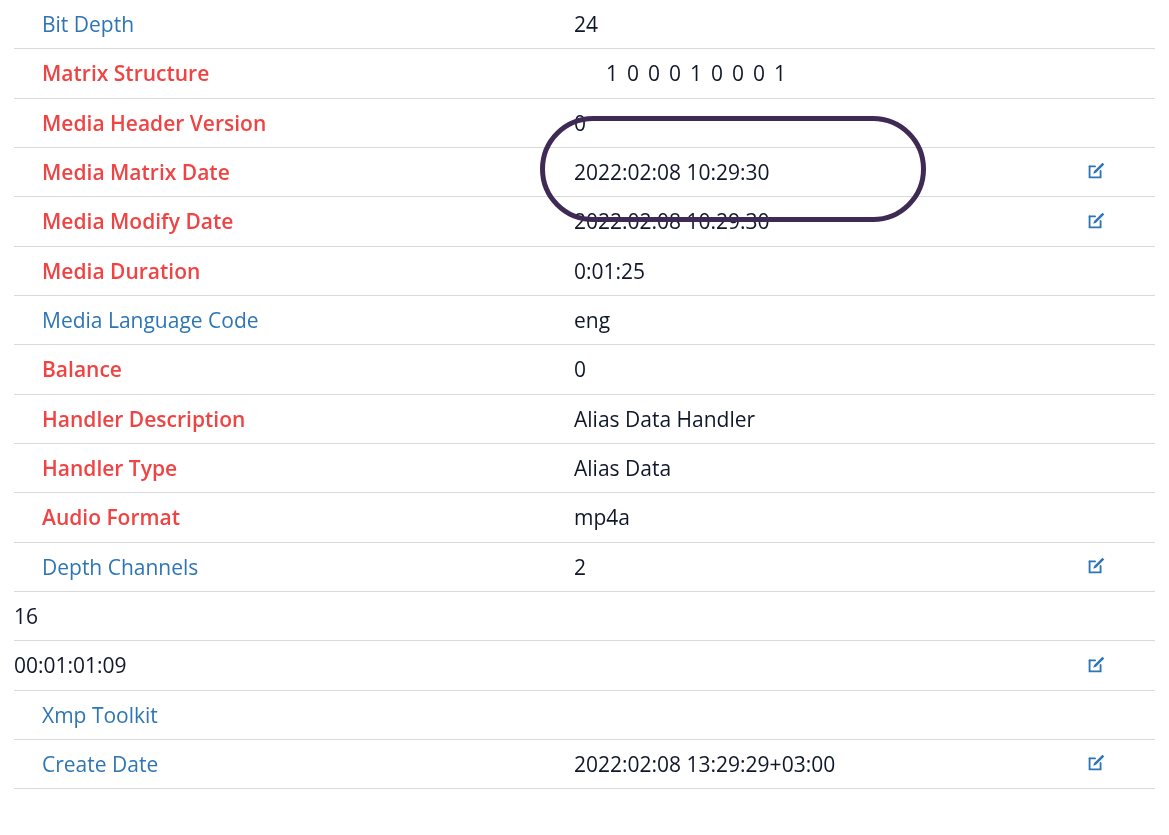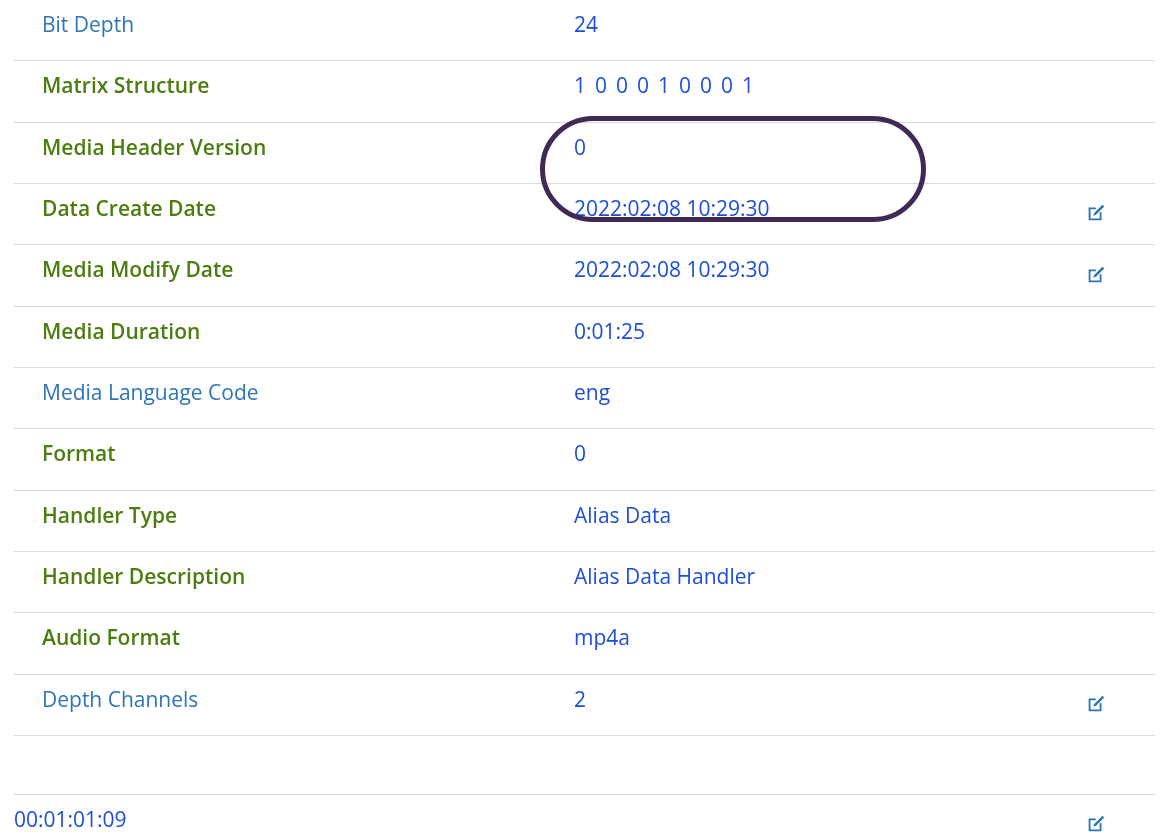--- a/index.html
+++ b/index.html
@@ -15,44 +15,45 @@
     width:1169px;
     box-sizing:border-box;
     padding-left:14px;
     padding-right:14px;
   }
   .row{
     display:flex;
     align-items:flex-start;
     border-bottom:1px solid #d9d9d9;
     padding-top:10px;
-    padding-bottom:22px;
+    padding-bottom:10px;
     min-height:26px;
     position:relative;
   }
   .label-cell{
     flex:0 0 560px;
     box-sizing:border-box;
     padding-left:28px;
-    color:#4d7c0f;
+    color:#ef4444;
     font-weight:600;
   }
   .label-cell.link{
     color:#2e75b6;
     font-weight:500;
     cursor:pointer;
   }
   .value-cell{
     flex:1 1 auto;
-    color:#1d4ed8;
+    color:#0f172a;
     padding-right:100px;
     line-height:1.35;
   }
   .value-cell.spaced{
     letter-spacing:9px;
+    margin-left:32px;
   }
   .edit-cell{
     position:absolute;
     right:46px;
     top:50%;
     transform:translateY(-50%);
     width:24px;
     height:24px;
     color:#2e75b6;
     cursor:pointer;
@@ -91,21 +92,21 @@
       </div>
       <div class="row">
         <div class="label-cell">Matrix Structure</div>
         <div class="value-cell spaced">100010001</div>
       </div>
       <div class="row">
         <div class="label-cell">Media Header Version</div>
         <div class="value-cell">0</div>
       </div>
       <div class="row">
-        <div class="label-cell">Data Create Date</div>
+        <div class="label-cell">Media Matrix Date</div>
         <div class="value-cell">2022:02:08 10:29:30</div>
         <span class="edit-cell"><svg viewBox="0 0 24 24">
             <path d="M5 7 L5 19 L17 19 L17 12" stroke-linecap="round"></path>
             <path d="M11 7 L5 7" stroke-linecap="round"></path>
             <path d="M19 3 L21 5 L12 14 L9 15 L10 12 Z" fill="#2e75b6" stroke="none"></path>
           </svg></span>
       </div>
       <div class="row">
         <div class="label-cell">Media Modify Date</div>
         <div class="value-cell">2022:02:08 10:29:30</div>
@@ -117,45 +118,46 @@
       </div>
       <div class="row">
         <div class="label-cell">Media Duration</div>
         <div class="value-cell">0:01:25</div>
       </div>
       <div class="row">
         <div class="label-cell link">Media Language Code</div>
         <div class="value-cell">eng</div>
       </div>
       <div class="row">
-        <div class="label-cell">Format</div>
+        <div class="label-cell">Balance</div>
         <div class="value-cell">0</div>
+      </div>
+      <div class="row">
+        <div class="label-cell">Handler Description</div>
+        <div class="value-cell">Alias Data Handler</div>
       </div>
       <div class="row">
         <div class="label-cell">Handler Type</div>
         <div class="value-cell">Alias Data</div>
-      </div>
-      <div class="row">
-        <div class="label-cell">Handler Description</div>
-        <div class="value-cell">Alias Data Handler</div>
       </div>
       <div class="row">
         <div class="label-cell">Audio Format</div>
         <div class="value-cell">mp4a</div>
       </div>
       <div class="row">
         <div class="label-cell link">Depth Channels</div>
         <div class="value-cell">2</div>
         <span class="edit-cell"><svg viewBox="0 0 24 24">
             <path d="M5 7 L5 19 L17 19 L17 12" stroke-linecap="round"></path>
             <path d="M11 7 L5 7" stroke-linecap="round"></path>
             <path d="M19 3 L21 5 L12 14 L9 15 L10 12 Z" fill="#2e75b6" stroke="none"></path>
           </svg></span>
       </div>
       <div class="row">
+        <div class="value-cell">16</div>
       </div>
       <div class="row">
         <div class="value-cell">00:01:01:09</div>
         <span class="edit-cell"><svg viewBox="0 0 24 24">
             <path d="M5 7 L5 19 L17 19 L17 12" stroke-linecap="round"></path>
             <path d="M11 7 L5 7" stroke-linecap="round"></path>
             <path d="M19 3 L21 5 L12 14 L9 15 L10 12 Z" fill="#2e75b6" stroke="none"></path>
           </svg></span>
       </div>
       <div class="row">

